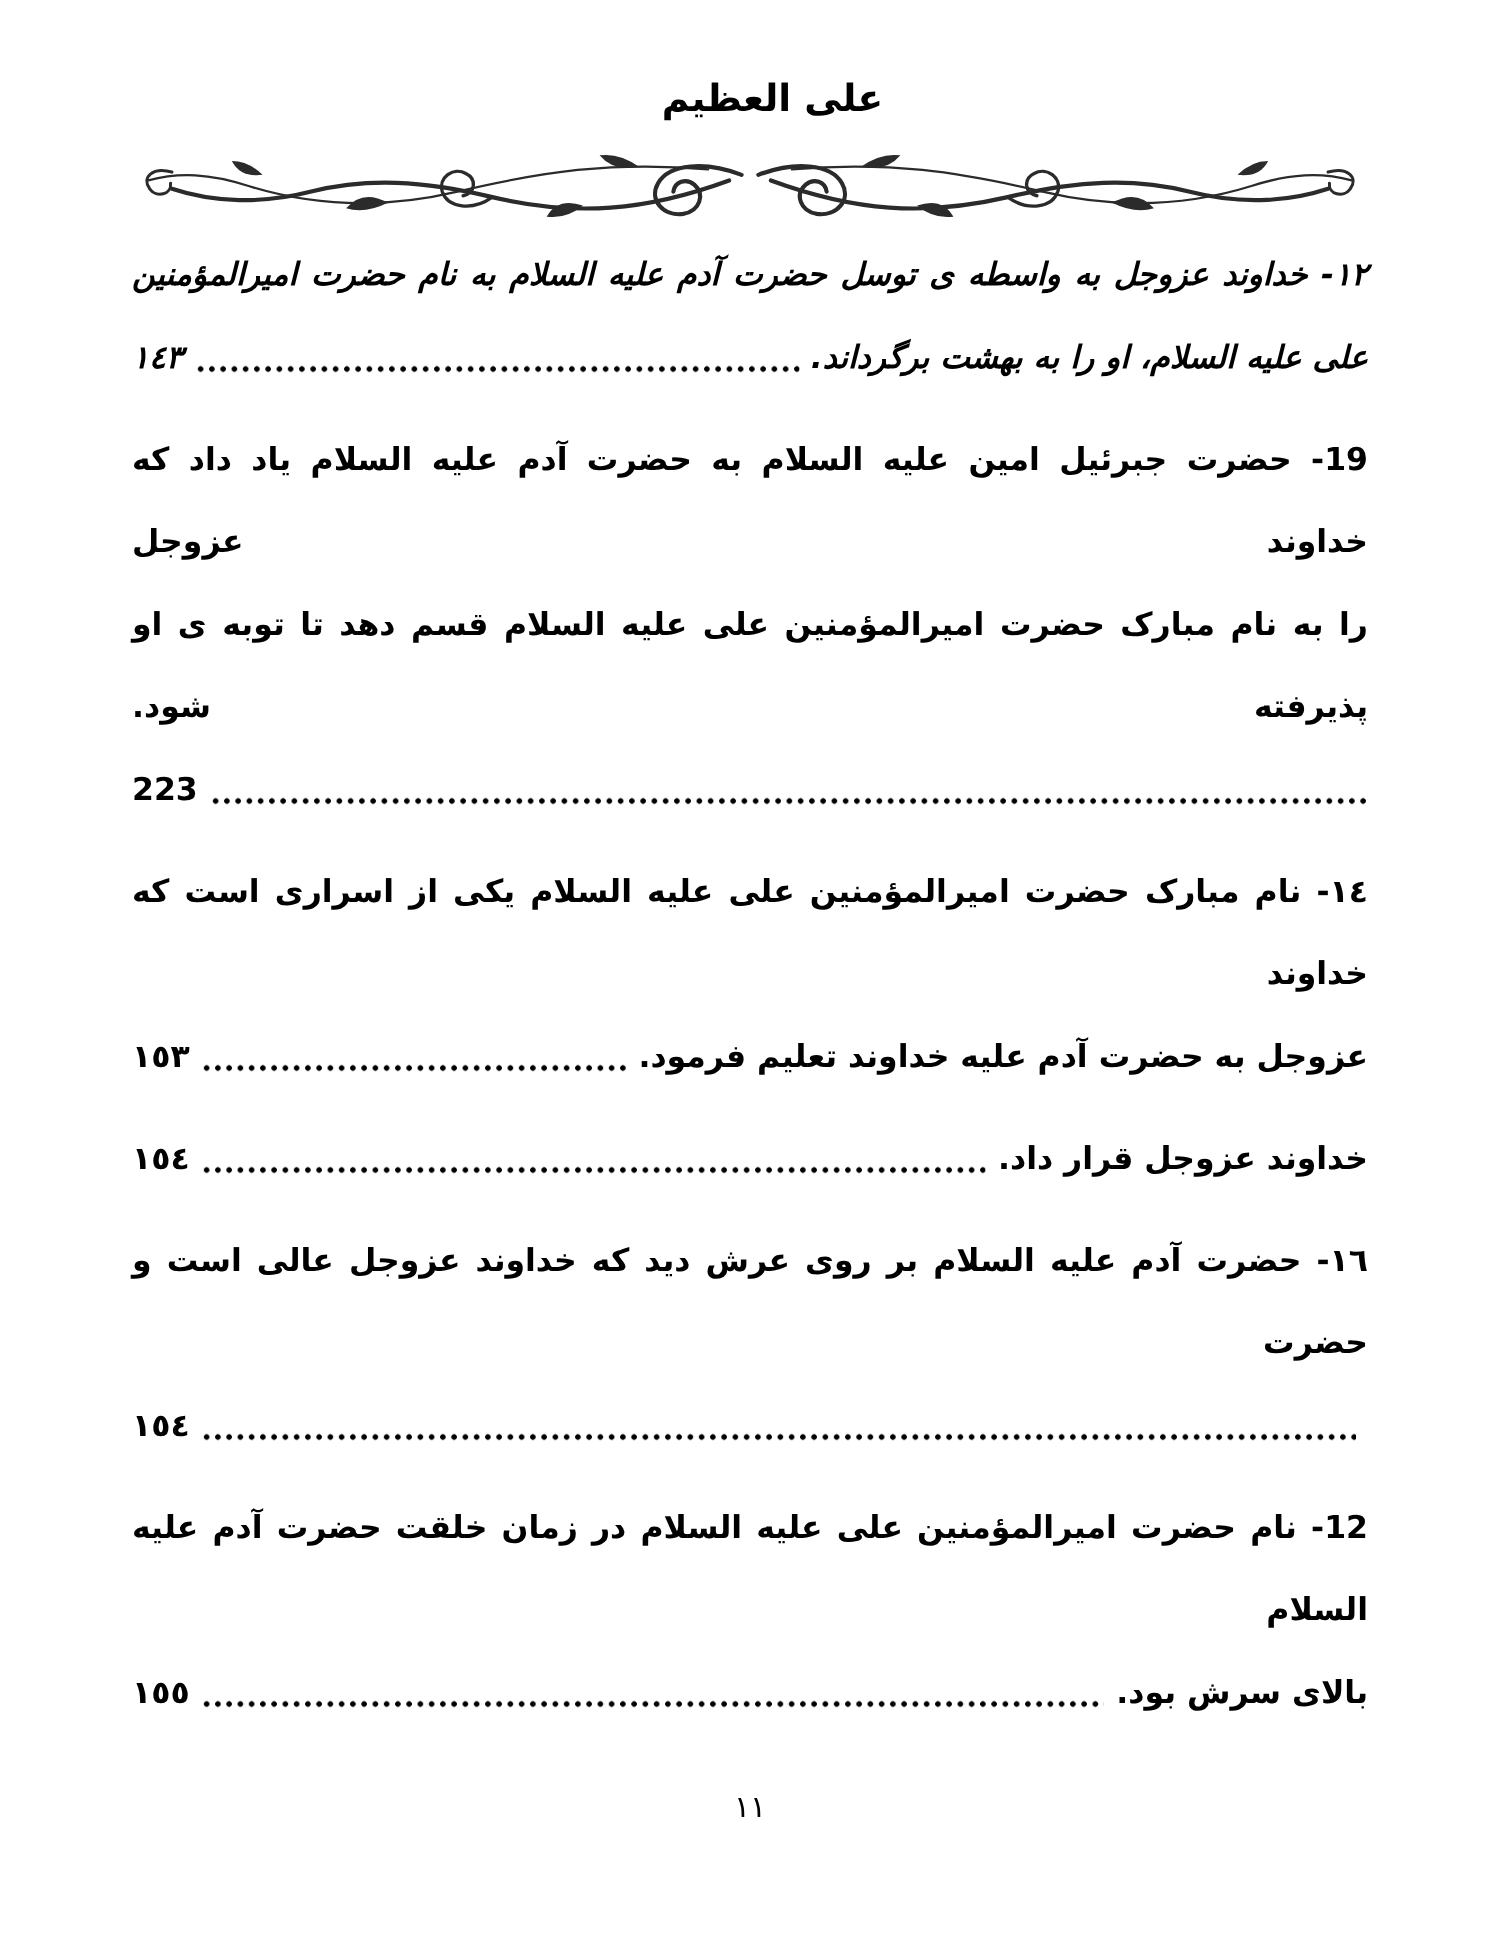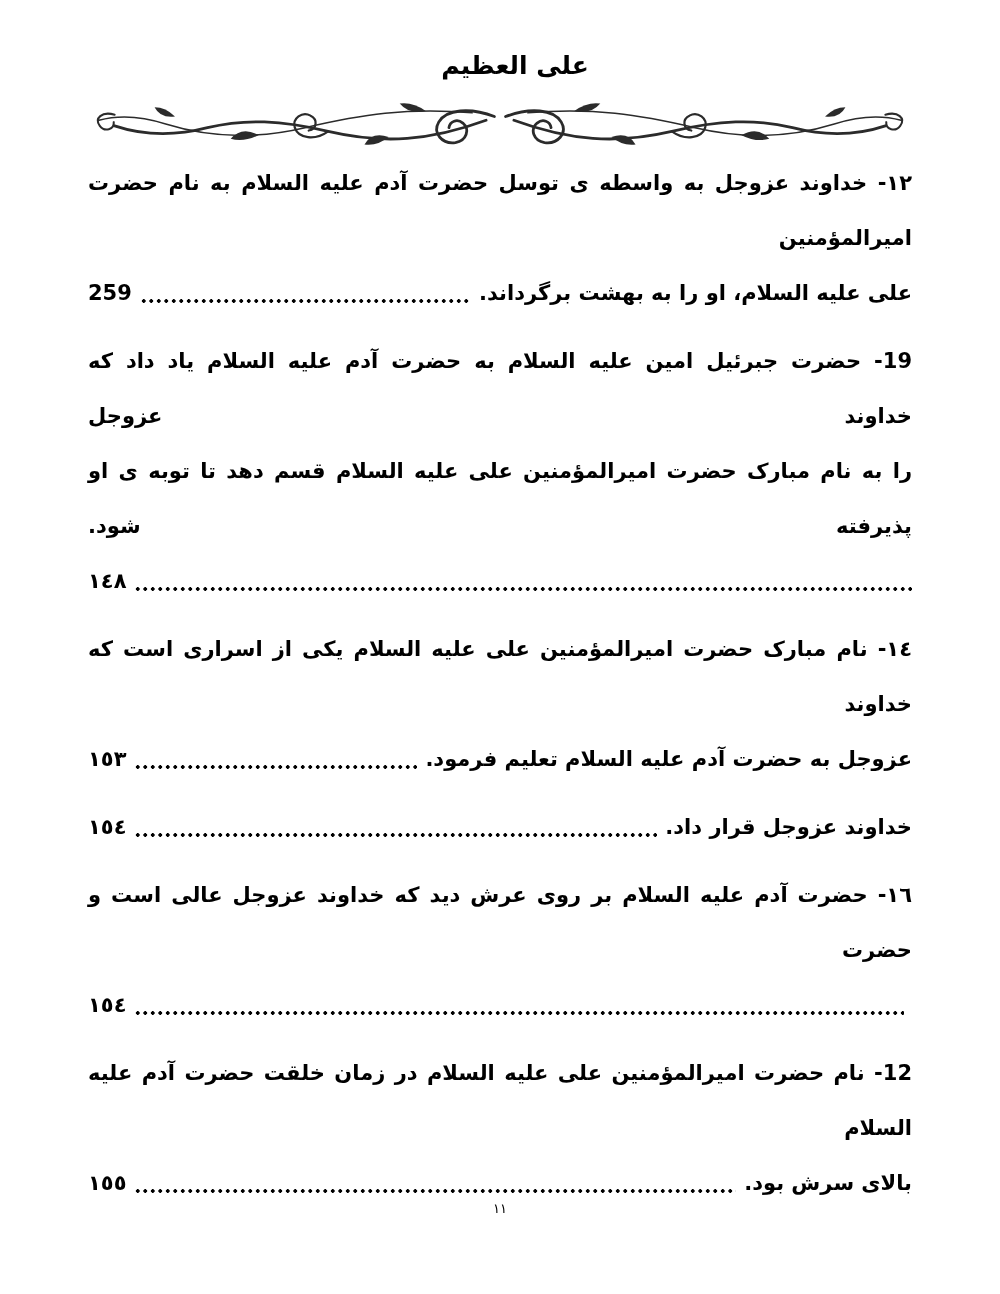--- a/index.html
+++ b/index.html
@@ -29,21 +29,21 @@
   }
   .ornament svg { display: block; width: 100%; height: 52px; }
   .toc {
     width: 824px;
     margin: 4px auto 0;
     direction: rtl;
     font-size: 21px;
     font-weight: 700;
   }
   .entry { margin-top: 13px; }
-  .entry:first-child { margin-top: 6px; }
+  .entry:first-child { margin-top: 6px; font-style: italic; }
   .line {
     line-height: 55px;
     text-align: justify;
     text-align-last: justify;
     word-spacing: 1px;
   }
   .last-line {
     display: flex;
     line-height: 55px;
   }
@@ -58,21 +58,21 @@
     background-position: left bottom 17px;
   }
   .dots.full { margin-right: 0; }
   .pnum { flex: 0 0 auto; white-space: nowrap; }
   .footer-page-number {
     position: absolute;
     bottom: 78px;
     left: 0;
     right: 0;
     text-align: center;
-    font-size: 13px;
+    font-size: 20px;
     font-weight: 400;
   }
 </style>
 </head>
 <body>
 
 <div class="sheet">
 
   <h1 class="header-title">علی العظیم</h1>
 
@@ -95,38 +95,38 @@
       <use href="#flhalf" transform="translate(880,0) scale(-1,1)"></use>
     </svg>
   </div>
 
   <div class="toc" id="toc">
   <div class="entry">
     <div class="line">١٢- خداوند عزوجل به واسطه ی توسل حضرت آدم علیه السلام به نام حضرت امیرالمؤمنین</div>
         <div class="last-line">
       <span class="last-text">علی علیه السلام، او را به بهشت برگرداند. </span>
       <span class="dots"></span>
-      <span class="pnum">259</span>
+      <span class="pnum">١٤٣</span>
     </div>
   </div>
 
   <div class="entry">
     <div class="line">19- حضرت جبرئیل امین علیه السلام به حضرت آدم علیه السلام یاد داد که خداوند عزوجل</div>
         <div class="line">را به نام مبارک حضرت امیرالمؤمنین علی علیه السلام قسم دهد تا توبه ی او پذیرفته شود.</div>
         <div class="last-line">
 
       <span class="dots full"></span>
-      <span class="pnum">١٤٨</span>
+      <span class="pnum">223</span>
     </div>
   </div>
 
   <div class="entry">
     <div class="line">١٤- نام مبارک حضرت امیرالمؤمنین علی علیه السلام یکی از اسراری است که خداوند</div>
         <div class="last-line">
-      <span class="last-text">عزوجل به حضرت آدم علیه السلام تعلیم فرمود.</span>
+      <span class="last-text">عزوجل به حضرت آدم علیه خداوند تعلیم فرمود.</span>
       <span class="dots"></span>
       <span class="pnum">١٥٣</span>
     </div>
   </div>
 
   <div class="entry">
         <div class="last-line">
       <span class="last-text">خداوند عزوجل قرار داد.</span>
       <span class="dots"></span>
       <span class="pnum">١٥٤</span>

